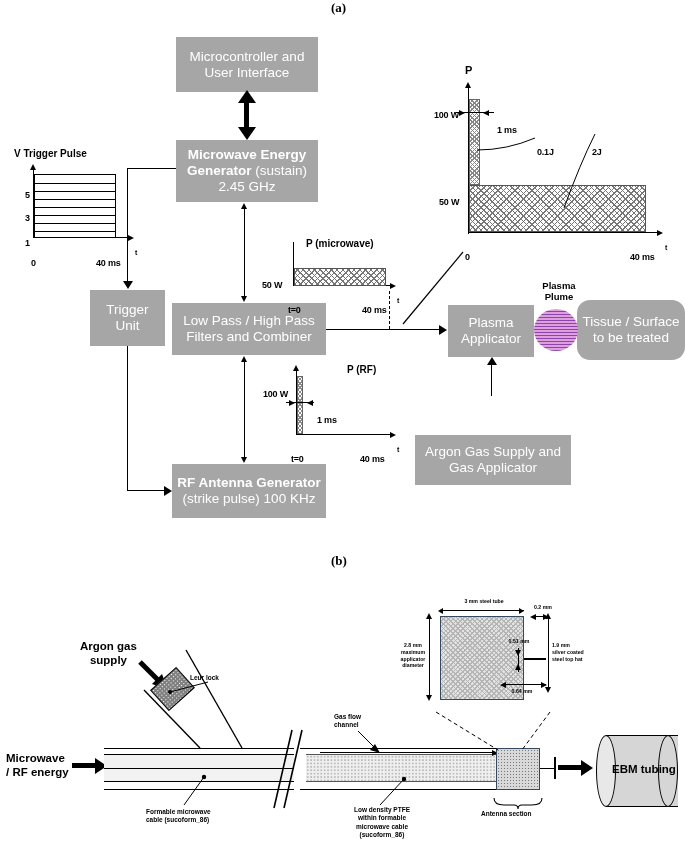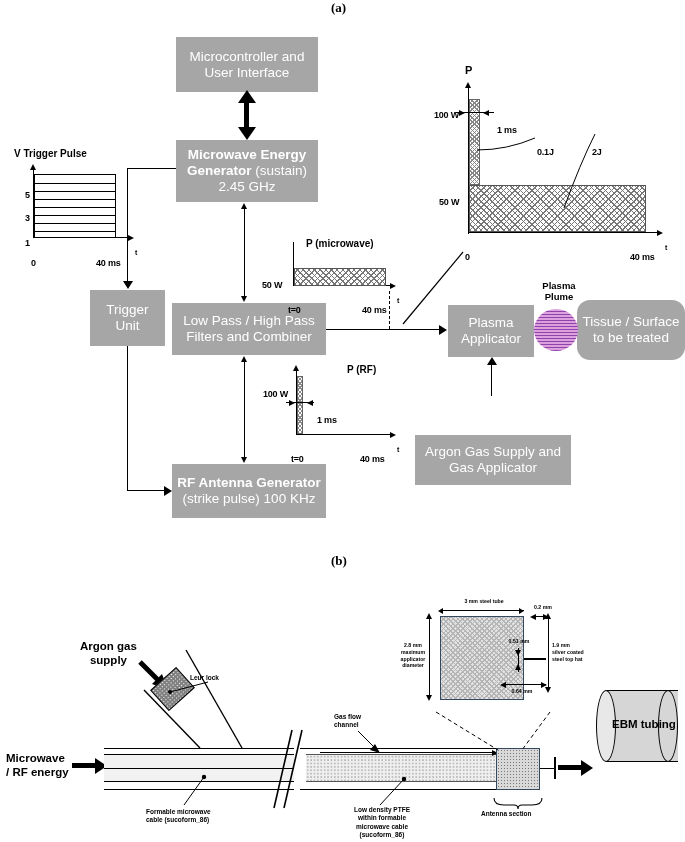--- a/index.html
+++ b/index.html
@@ -319,21 +319,21 @@
 <div class="ah ah-r-sm" style="left:492px;top:749.5px;"></div>
 
 <div class="abs dotfill b-outline" style="left:496px;top:748px;width:44px;height:42px;border:1.3px solid #34495e;"></div>
 
 <div class="ln hln abs" style="left:540px;top:768px;width:15px;"></div>
 <div class="ln vln abs" style="left:554px;top:757px;height:22px;width:2px;"></div>
 
 <div class="ln abs" style="left:558px;top:765px;width:24px;height:5px;"></div>
 <div class="ah ah-r-big" style="left:581px;top:759.5px;"></div>
 
-<div class="abs" style="left:596px;top:690px;width:86px;height:72px;">
+<div class="abs" style="left:596px;top:735px;width:86px;height:72px;">
   <div class="abs" style="left:10px;top:0px;width:72px;height:72px;background:#d6d6d6;border-top:1.3px solid #000;border-bottom:1.3px solid #000;box-sizing:border-box;"></div>
   <div class="abs" style="left:0px;top:0px;width:20px;height:72px;border:1.3px solid #000;border-radius:50%;background:#e8e8e8;box-sizing:border-box;"></div>
   <div class="abs" style="left:62px;top:0px;width:20px;height:72px;border:1.3px solid #000;border-radius:50%;background:#d6d6d6;box-sizing:border-box;"></div>
   <div class="abs lbl-md" style="left:16px;top:28px;">EBM tubing</div>
 </div>
 
 <div class="abs lbl-md" style="left:80px;top:640px;text-align:center;">
   <div>Argon gas</div>
   <div>supply</div>
 </div>

